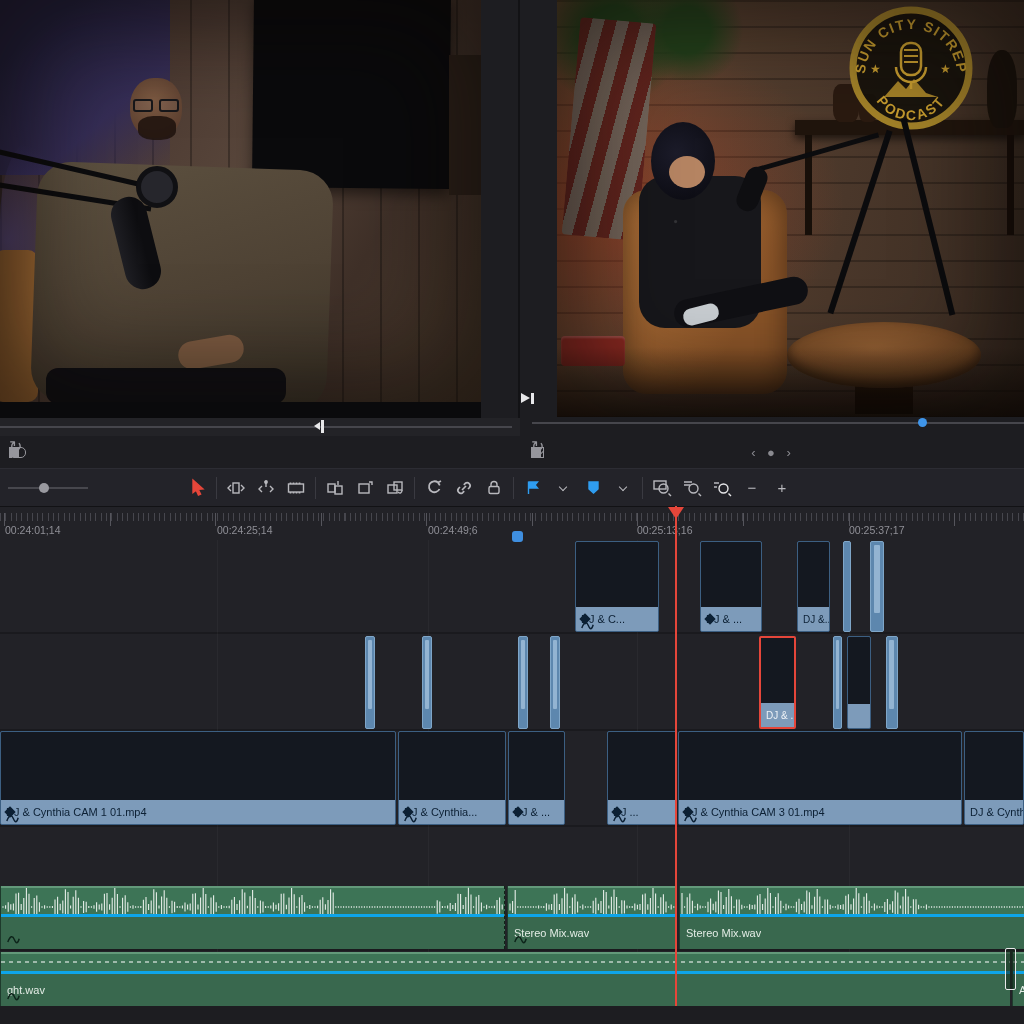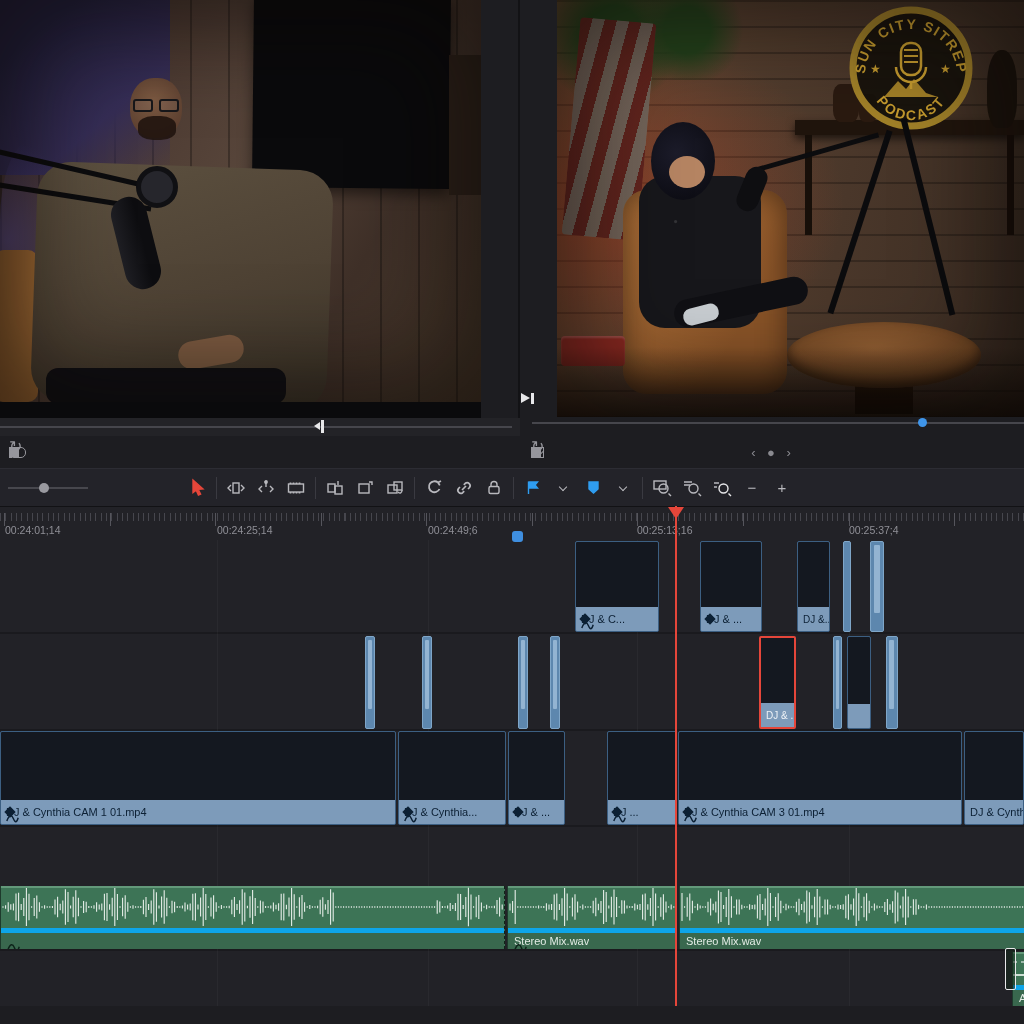--- a/index.html
+++ b/index.html
@@ -138,21 +138,21 @@
   .vlabel.small span{font-size:10px;}
   .vlabel .dia{position:relative;width:8px;height:8px;background:#0c2034;transform:rotate(45deg);flex:0 0 auto;}
   .vlabel svg{position:relative;flex:0 0 auto;}
   .sel-label span{color:#eef2f6;}
 
   .clip-bar{background:#5d87ae;border:1px solid #7fa6c8;border-radius:2px;}
   .bar-inner{left:22%;top:3px;width:52%;height:76%;background:#93b4d2;border-radius:1px;}
 
   .clip-audio{background:#3d7456;border-left:1px solid #1e3a2c;overflow:hidden;}
   .clip-audio .wtop{left:0;top:0;right:0;height:2px;background:#63997a;}
-  .alabel{left:0;right:0;bottom:0;height:21px;background:#39684e;border-top:5px solid #0ea5e9;display:flex;align-items:center;padding:0 6px;gap:6px;}
+  .alabel{left:0;right:0;bottom:0;height:35px;background:#39684e;border-top:3px solid #0ea5e9;display:flex;align-items:center;padding:0 6px;gap:6px;}
   .alabel span{position:relative;font-size:11px;color:#e3ece5;white-space:nowrap;overflow:hidden;flex:1 1 auto;}
   .fade-ic{position:relative;flex:0 0 auto;}
   .dashed-edge{border-right:1px dashed #102418;}
 
   .a2-dash{left:0;top:9px;right:0;height:2px;
      background:repeating-linear-gradient(90deg,rgba(255,255,255,.5) 0 4px,transparent 4px 8px);}
   .a2-line{left:0;top:22px;right:0;height:1.5px;background:rgba(230,242,234,.85);}
   .fade-handle{border:1.5px solid #e8e8ea;background:rgba(20,40,28,.55);border-radius:2px;}
 
   
@@ -452,21 +452,21 @@
       <div class="majortick" style="left: 426px;"></div>
       <div class="majortick" style="left: 532px;"></div>
       <div class="majortick" style="left: 637px;"></div>
       <div class="majortick" style="left: 743px;"></div>
       <div class="majortick" style="left: 849px;"></div>
       <div class="majortick" style="left: 954px;"></div>
       <div class="tc" style="left: 5px;">00:24:01;14</div>
       <div class="tc" style="left: 217px;">00:24:25;14</div>
       <div class="tc" style="left: 428px;">00:24:49;6</div>
       <div class="tc" style="left: 637px;">00:25:13;16</div>
-      <div class="tc" style="left: 849px;">00:25:37;4</div>
+      <div class="tc" style="left: 849px;">00:25:37;17</div>
     </div>
 
   <div id="tracks">
     <div class="trk-sep" style="top:92px;"></div>
     <div class="trk-sep" style="top:189px;"></div>
     <div class="trk-sep" style="top:285px;"></div>
     <div class="trk-sep" style="top:409px;"></div>
     <div class="trk-sep" style="top:466px;"></div>
   <div class="gridline" style="left: 217px;"></div>
       <div class="gridline" style="left: 428px;"></div>
@@ -656,20 +656,33 @@
       </div>
       <div class="clip-audio" style="left: 679px; top: 346px; width: 345px; height: 63px;">
         <div class="wtop"></div>
         <svg width="345" height="42" style="position:absolute;left:0;top:0;">
           <path d="M2.0 6.9 L2.0 35.1 M4.6 20.2 L4.6 21.8 M7.2 11.3 L7.2 30.7 M9.8 7.4 L9.8 34.6 M12.4 14.7 L12.4 27.3 M15.0 20.2 L15.0 21.8 M17.6 17.8 L17.6 24.2 M20.2 19.6 L20.2 22.4 M22.8 20.2 L22.8 21.8 M25.4 20.2 L25.4 21.8 M28.0 15.7 L28.0 26.3 M30.6 12.6 L30.6 29.4 M33.2 17.8 L33.2 24.2 M35.8 15.6 L35.8 26.4 M38.4 4.5 L38.4 37.5 M41.0 6.0 L41.0 36.0 M43.6 19.1 L43.6 22.9 M46.2 10.9 L46.2 31.1 M48.8 3.1 L48.8 38.9 M51.4 10.3 L51.4 31.7 M54.0 20.2 L54.0 21.8 M56.6 13.6 L56.6 28.4 M59.2 13.5 L59.2 28.5 M61.8 18.8 L61.8 23.2 M64.4 20.2 L64.4 21.8 M67.0 20.2 L67.0 21.8 M69.6 18.3 L69.6 23.7 M72.2 19.0 L72.2 23.0 M74.8 18.4 L74.8 23.6 M77.4 9.6 L77.4 32.4 M80.0 8.1 L80.0 33.9 M82.6 18.1 L82.6 23.9 M85.2 12.6 L85.2 29.4 M87.8 2.0 L87.8 40.0 M90.4 7.1 L90.4 34.9 M93.0 20.2 L93.0 21.8 M95.6 11.0 L95.6 31.0 M98.2 7.3 L98.2 34.7 M100.8 14.7 L100.8 27.3 M103.4 20.2 L103.4 21.8 M106.0 17.7 L106.0 24.3 M108.6 19.6 L108.6 22.4 M111.2 20.2 L111.2 21.8 M113.8 20.2 L113.8 21.8 M116.4 15.8 L116.4 26.2 M119.0 12.7 L119.0 29.3 M121.6 18.0 L121.6 24.0 M124.2 15.4 L124.2 26.6 M126.8 4.5 L126.8 37.5 M129.4 6.2 L129.4 35.8 M132.0 19.3 L132.0 22.7 M134.6 10.7 L134.6 31.3 M137.2 3.0 L137.2 39.0 M139.8 10.4 L139.8 31.6 M142.4 20.2 L142.4 21.8 M145.0 13.4 L145.0 28.6 M147.6 13.4 L147.6 28.6 M150.2 18.8 L150.2 23.2 M152.8 20.2 L152.8 21.8 M155.4 20.2 L155.4 21.8 M158.0 18.4 L158.0 23.6 M160.6 19.1 L160.6 22.9 M163.2 18.3 L163.2 23.7 M165.8 9.7 L165.8 32.3 M168.4 8.3 L168.4 33.7 M171.0 18.3 L171.0 23.7 M173.6 12.4 L173.6 29.6 M176.2 2.0 L176.2 40.0 M178.8 7.2 L178.8 34.8 M181.4 20.2 L181.4 21.8 M184.0 10.8 L184.0 31.2 M186.6 7.2 L186.6 34.8 M189.2 14.8 L189.2 27.2 M191.8 20.2 L191.8 21.8 M194.4 17.5 L194.4 24.5 M197.0 19.5 L197.0 22.5 M199.6 20.2 L199.6 21.8 M202.2 20.2 L202.2 21.8 M204.8 15.9 L204.8 26.1 M207.4 12.9 L207.4 29.1 M210.0 18.2 L210.0 23.8 M212.6 15.2 L212.6 26.8 M215.2 4.5 L215.2 37.5 M217.8 6.4 L217.8 35.6 M220.4 19.4 L220.4 22.6 M223.0 10.4 L223.0 31.6 M225.6 2.9 L225.6 39.1 M228.2 10.5 L228.2 31.5 M230.8 20.2 L230.8 21.8 M233.4 13.2 L233.4 28.8 M236.0 13.3 L236.0 28.7 M238.6 18.8 L238.6 23.2 M241.2 20.2 L241.2 21.8 M243.8 20.2 L243.8 21.8 M246.4 18.5 L246.4 23.5 M249.0 20.2 L249.0 21.8 M251.6 20.2 L251.6 21.8 M254.2 20.2 L254.2 21.8 M256.8 20.2 L256.8 21.8 M259.4 20.2 L259.4 21.8 M262.0 20.2 L262.0 21.8 M264.6 20.2 L264.6 21.8 M267.2 20.2 L267.2 21.8 M269.8 20.2 L269.8 21.8 M272.4 20.2 L272.4 21.8 M275.0 20.2 L275.0 21.8 M277.6 20.2 L277.6 21.8 M280.2 20.2 L280.2 21.8 M282.8 20.2 L282.8 21.8 M285.4 20.2 L285.4 21.8 M288.0 20.2 L288.0 21.8 M290.6 20.2 L290.6 21.8 M293.2 20.2 L293.2 21.8 M295.8 20.2 L295.8 21.8 M298.4 20.2 L298.4 21.8 M301.0 20.2 L301.0 21.8 M303.6 20.2 L303.6 21.8 M306.2 20.2 L306.2 21.8 M308.8 20.2 L308.8 21.8 M311.4 20.2 L311.4 21.8 M314.0 20.2 L314.0 21.8 M316.6 20.2 L316.6 21.8 M319.2 20.2 L319.2 21.8 M321.8 20.2 L321.8 21.8 M324.4 20.2 L324.4 21.8 M327.0 20.2 L327.0 21.8 M329.6 20.2 L329.6 21.8 M332.2 20.2 L332.2 21.8 M334.8 20.2 L334.8 21.8 M337.4 20.2 L337.4 21.8 M340.0 20.2 L340.0 21.8 M342.6 20.2 L342.6 21.8 " stroke="rgba(245,248,245,.92)" stroke-width="1.1"></path>
         </svg>
         <div class="alabel">
           <span>Stereo Mix.wav</span>
         </div>
       </div>
+      <div class="clip-audio" style="left: 0px; top: 412px; width: 1010px; height: 54px;">
+        <div class="wtop"></div>
+        <div class="a2-dash"></div>
+        <div class="a2-line"></div>
+        <div class="alabel">
+          <span>ght.wav</span>
+          <div class="fade-ic">
+            <svg class="flagsvg" viewBox="0 0 16 14" fill="none">
+              <path d="M1 10 C4 2, 7 2, 9 7 S 13 13, 15 6" stroke="#0d241a" stroke-width="1.8"></path>
+            </svg>
+          </div>
+        </div>
+      </div>
       <div class="clip-audio" style="left: 1012px; top: 412px; width: 12px; height: 54px;">
         <div class="wtop"></div>
         <div class="a2-dash"></div>
         <div class="a2-line"></div>
         <div class="alabel">
           <span>A...</span>
         </div>
       </div>
       <div class="fade-handle" style="left: 1005px; top: 408px; width: 11px; height: 42px; z-index: 20;"></div>
     </div>

